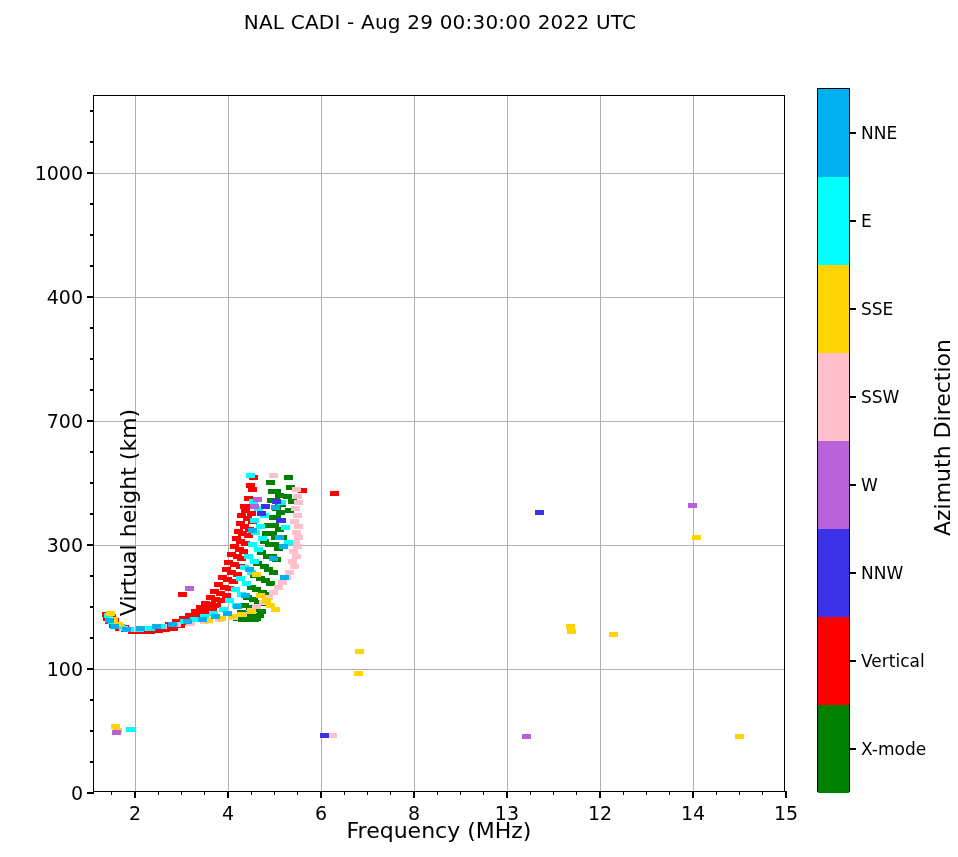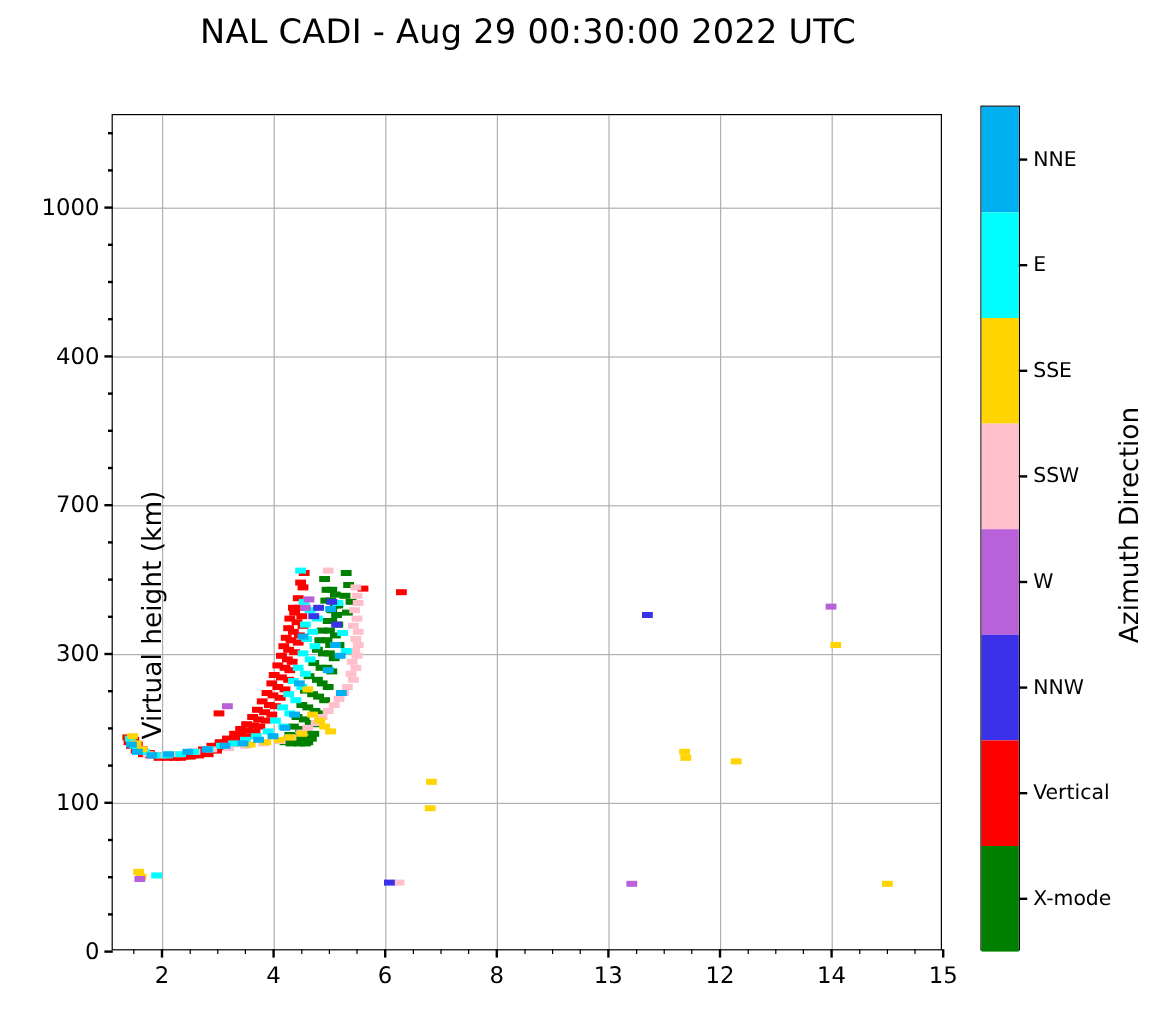--- a/index.html
+++ b/index.html
@@ -1,21 +1,21 @@
 <!DOCTYPE html>
 <html><head>
 <meta charset="utf-8">
 <style>
   html,body{margin:0;padding:0;background:#ffffff;}
   body{width:958px;height:857px;overflow:hidden;
        font-family:"DejaVu Sans","Liberation Sans",sans-serif;color:#000;}
   #root{position:relative;width:958px;height:857px;}
 
   #title{position:absolute;left:0;top:10px;width:880px;text-align:center;
-         font-size:28px;letter-spacing:.2px;white-space:nowrap;}
+         font-size:20px;letter-spacing:.2px;white-space:nowrap;}
 
   
   #plot{position:absolute;left:93px;top:95px;width:692px;height:697px;
         border:1.6px solid #000;box-sizing:border-box;background:#fff;}
   #canvas{position:absolute;left:0;top:0;width:100%;height:100%;}
   .grid{position:absolute;background:#b0b0b0;}
   .grid.h{left:0;width:100%;height:1px;}
   .grid.v{top:0;width:1px;height:100%;}
 
   .pt{position:absolute;}
@@ -419,20 +419,21 @@
       <div class="tick xm" style="left: 458.873px;"></div>
       <div class="tick xm" style="left: 482.126px;"></div>
       <div class="tick xm" style="left: 528.631px;"></div>
       <div class="tick xm" style="left: 551.884px;"></div>
       <div class="tick xm" style="left: 575.137px;"></div>
       <div class="tick xm" style="left: 621.642px;"></div>
       <div class="tick xm" style="left: 644.895px;"></div>
       <div class="tick xm" style="left: 668.147px;"></div>
     </div>
 
+  <div id="xaxis-title">Frequency (MHz)</div>
 
   <div id="cbar">
       <div class="cseg" style="top: 0px; height: 88px; background: rgb(0, 176, 240);"></div>
       <div class="ctick" style="top: 43.3px;"></div>
       <div class="clab" style="top: 44px;">NNE</div>
       <div class="cseg" style="top: 88px; height: 88px; background: rgb(0, 255, 255);"></div>
       <div class="ctick" style="top: 131.3px;"></div>
       <div class="clab" style="top: 132px;">E</div>
       <div class="cseg" style="top: 176px; height: 88px; background: rgb(255, 212, 0);"></div>
       <div class="ctick" style="top: 219.3px;"></div>

